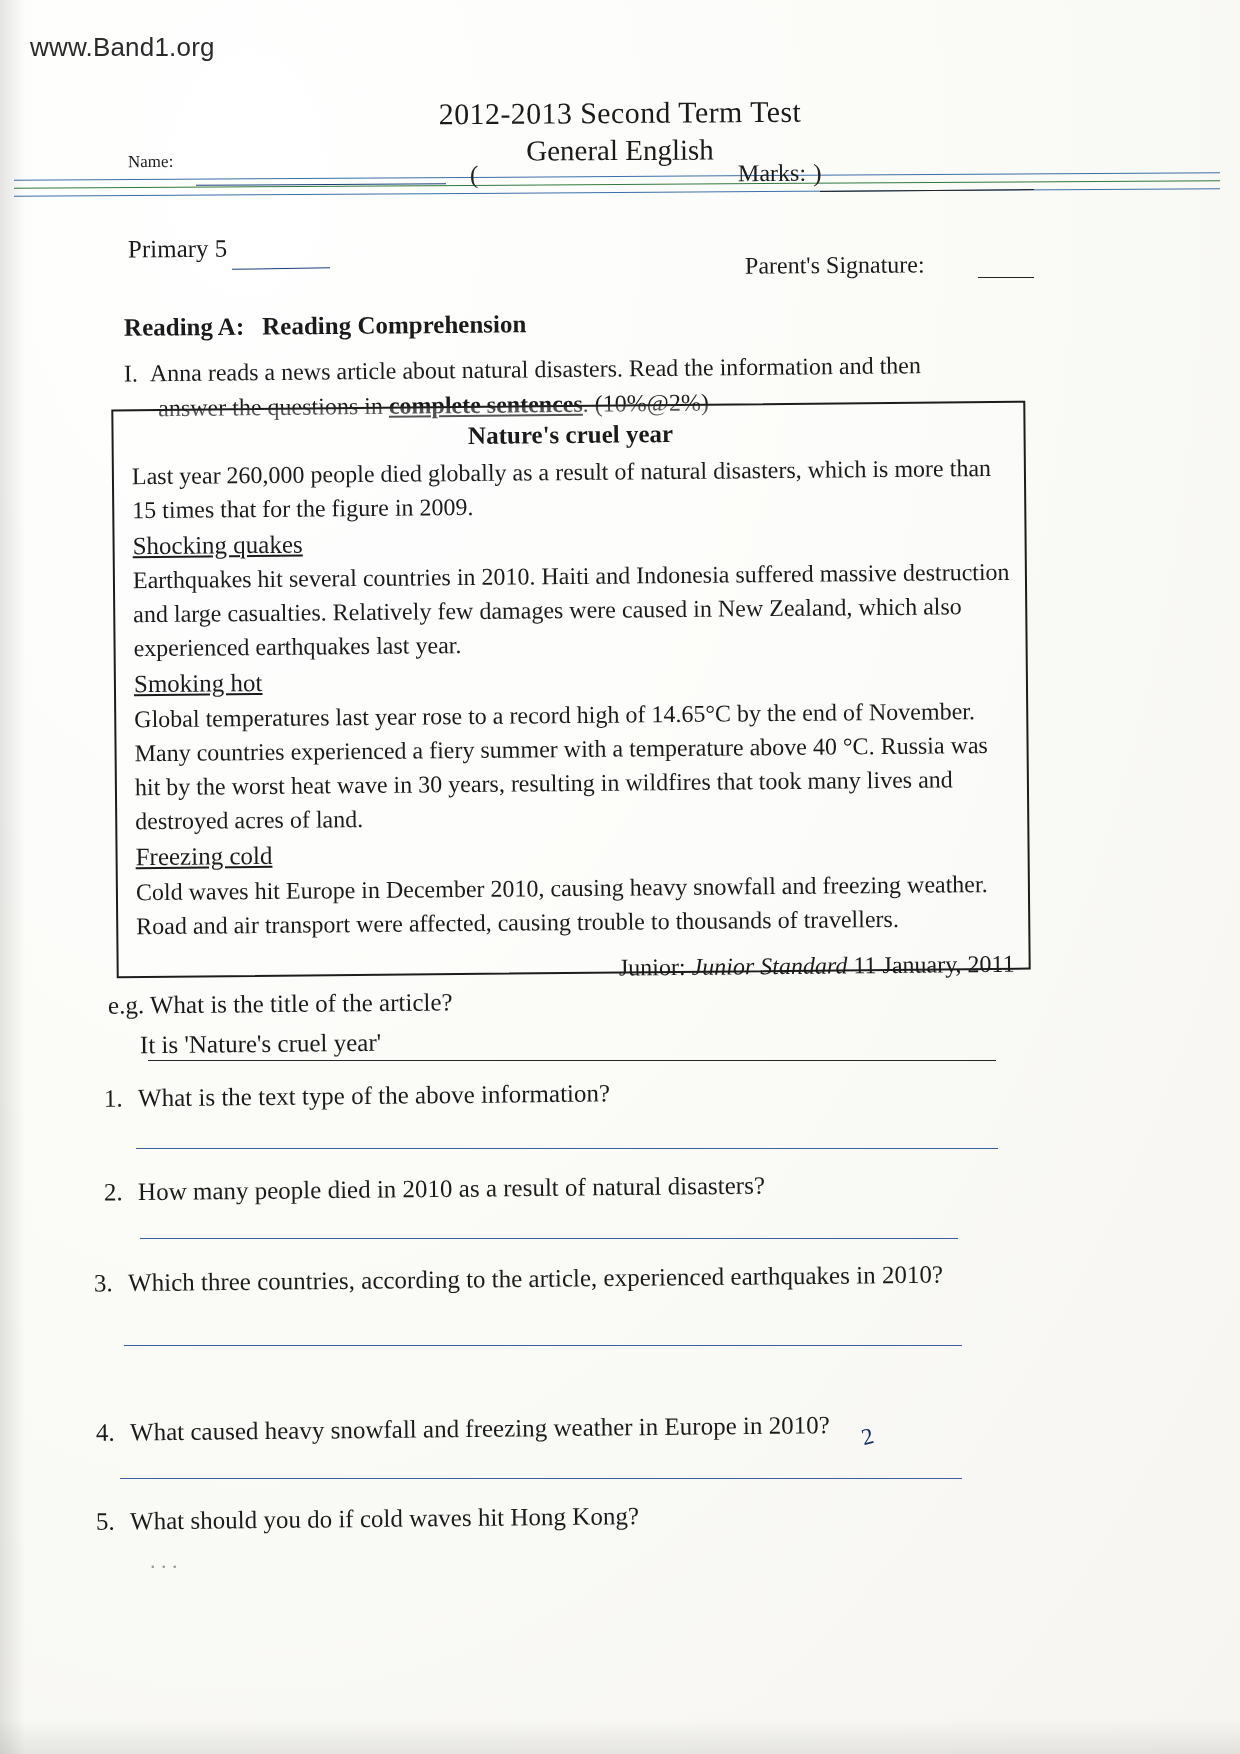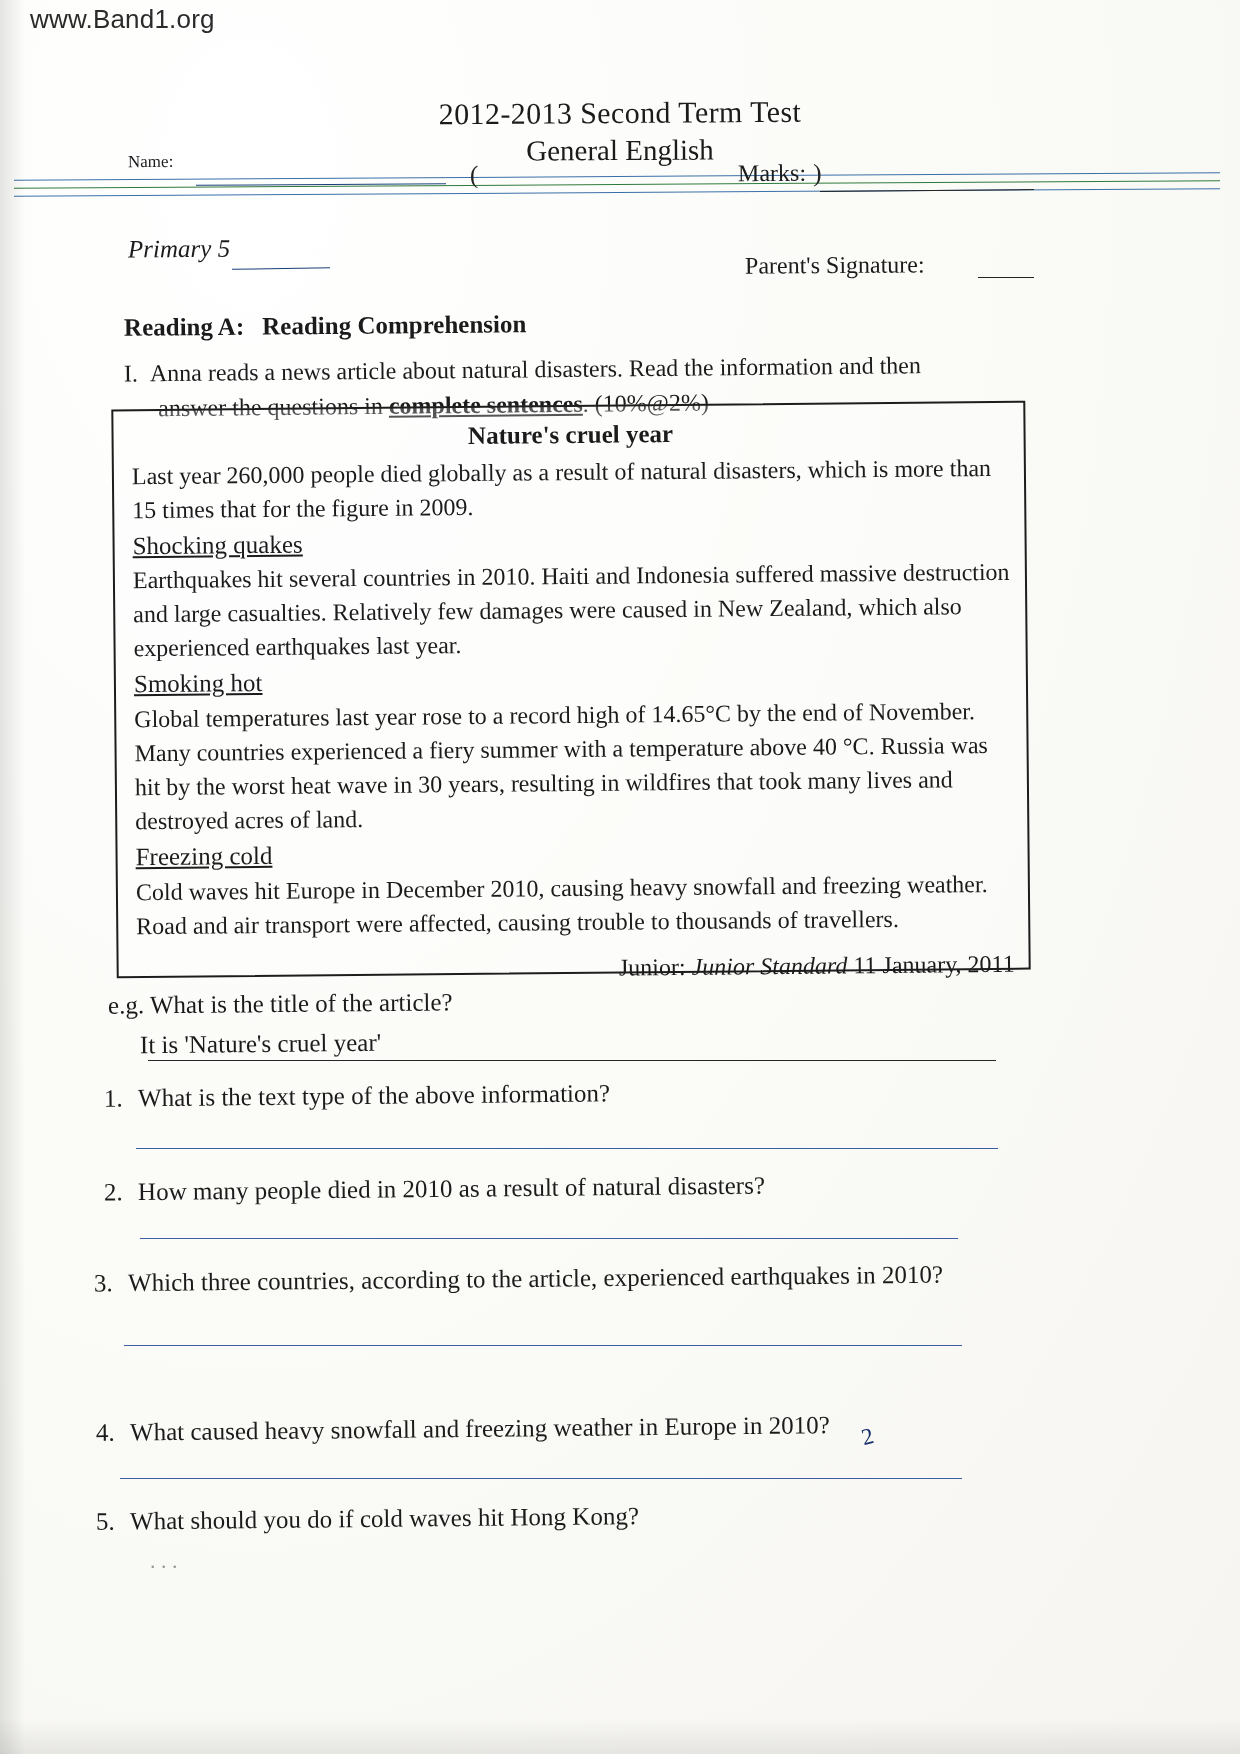--- a/index.html
+++ b/index.html
@@ -17,21 +17,21 @@
   }
   .page {
     position: absolute;
     inset: 0;
     background:
       radial-gradient(ellipse at 20% 10%, #ffffff 0%, #fbfbf8 45%, #f6f5f1 100%);
   }
   .watermark {
     position: absolute;
     left: 30px;
-    top: 4px;
+    top: 32px;
     font-family: "Liberation Sans", sans-serif;
     font-size: 26px;
     color: #2b2b2b;
     letter-spacing: 0.2px;
   }
 
   
   .doc-title {
     position: absolute;
     left: 0; right: 0;
@@ -98,21 +98,20 @@
     left: 820px; top: 190px;
     width: 214px; height: 1px;
     background: #222;
     transform: rotate(-0.5deg);
   }
   .primary {
     position: absolute;
     left: 128px; top: 235px;
     font-size: 25px;
     transform: rotate(-0.5deg);
-    font-style: italic;
   }
   .primary-line {
     position: absolute;
     left: 232px; top: 268px;
     width: 98px; height: 1px;
     background: #1c3f7a;
     transform: rotate(-1deg);
   }
   .parent-sig {
     position: absolute;

